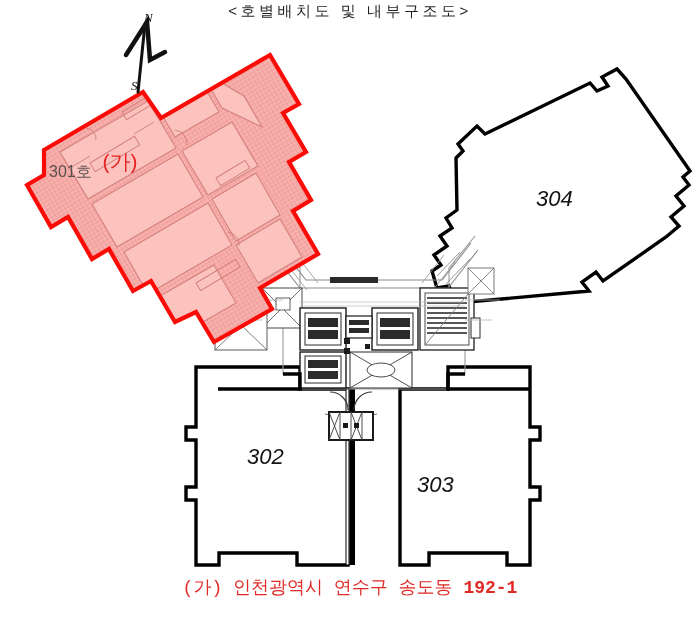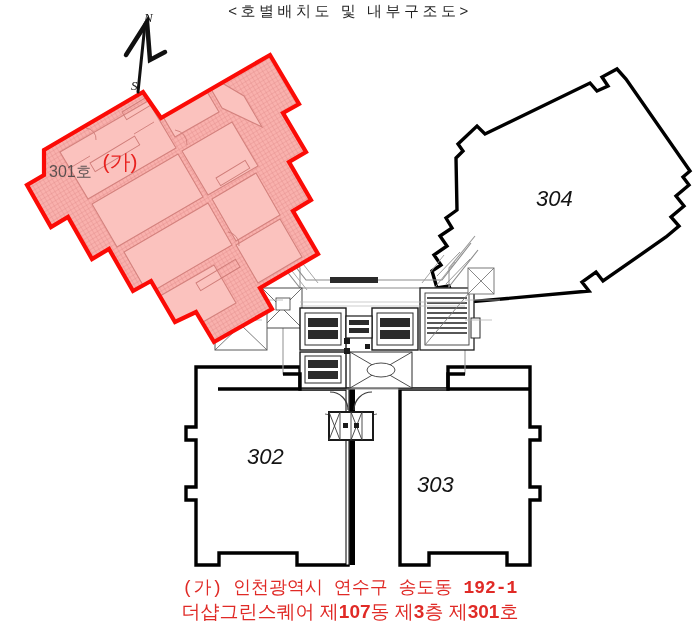--- a/index.html
+++ b/index.html
@@ -272,17 +272,14 @@
 
   <div class="highlight-text" id="hl-line-1">(가)</div>
 
   <div class="unit-number" id="unit-label-302">302</div>
   <div class="unit-number" id="unit-label-303">303</div>
   <div class="unit-number" id="unit-label-304">304</div>
 
   <div class="caption" id="caption-line-1">
     <span>(가) 인천광역시 연수구 송도동 </span><b>192-1</b>
   </div>
-  <div class="caption" id="caption-line-2">
-    <span>더샵그린스퀘어 제</span><b>107</b><span>동 제</span><b>3</b><span>층 제</span><b>301</b><span>호</span>
-  </div>
 
 </div>
 
 </body></html>

